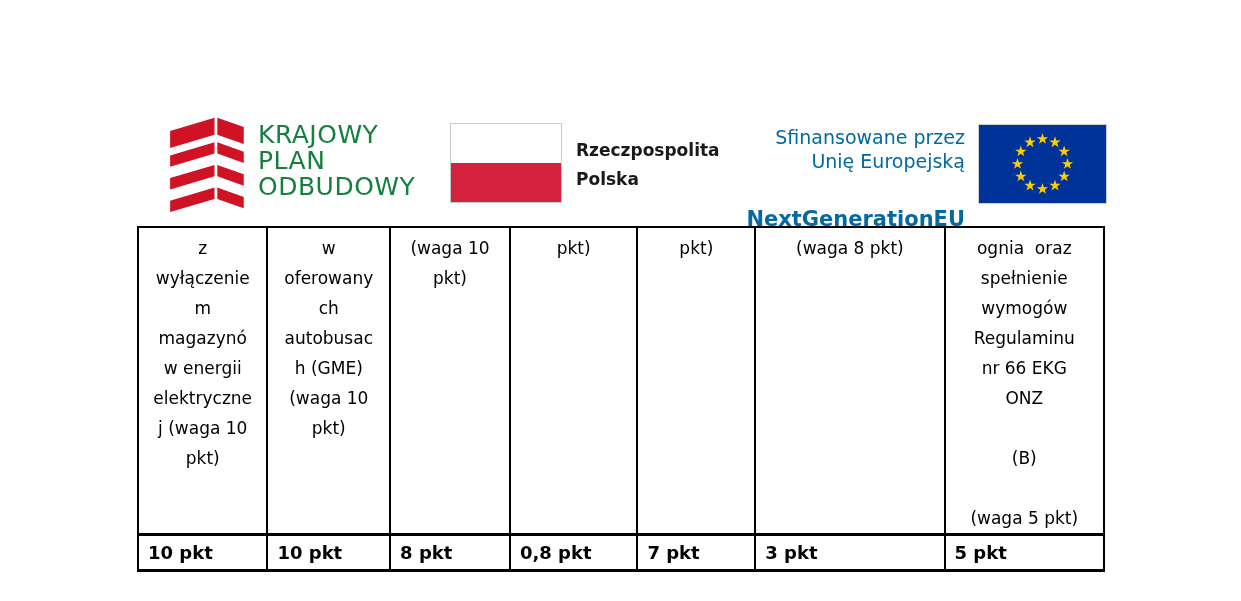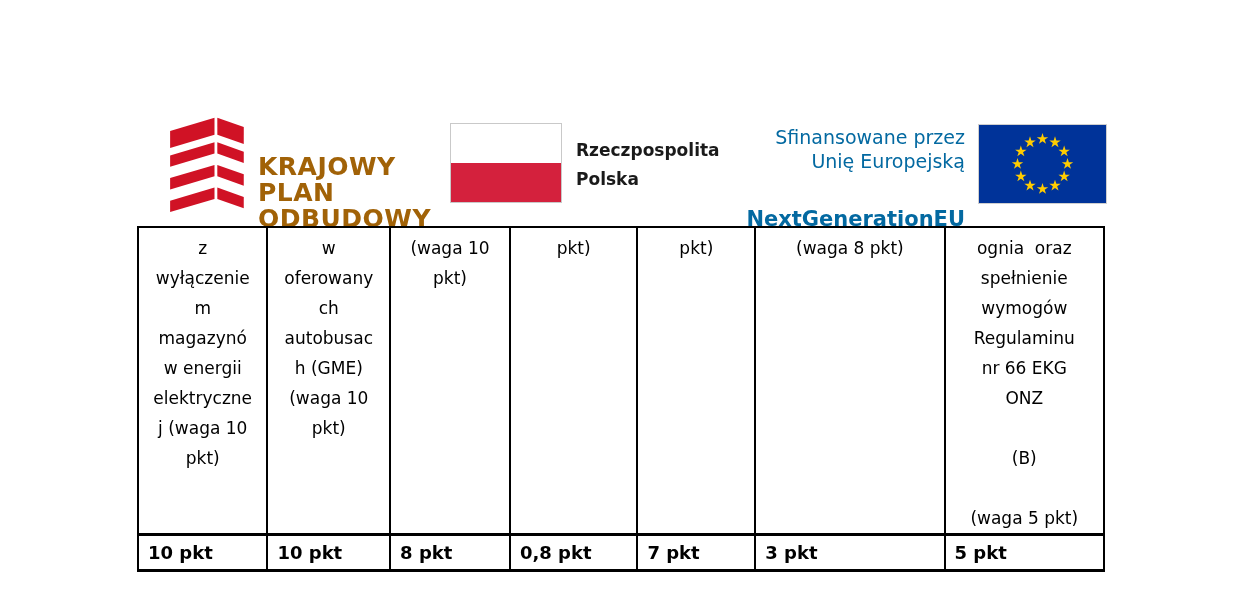--- a/index.html
+++ b/index.html
@@ -9,22 +9,22 @@
     background:#ffffff;
     font-family:"DejaVu Sans","Liberation Sans",sans-serif;
     color:#000;
     overflow:hidden;
   }
 
   
   .kpo-icon{position:absolute;left:160px;top:112px;width:92px;height:102px;}
   .kpo-text{
     position:absolute;left:258px;top:122px;
-    font-size:25px;font-weight:bold;line-height:26px;
-    color:#a16207;white-space:pre-line;letter-spacing:.5px;margin-top:32px;
+    font-size:25px;font-weight:normal;line-height:26px;
+    color:#15803d;white-space:pre-line;letter-spacing:.5px;
   }
 
   .pl-flag{
     position:absolute;left:450px;top:123px;width:112px;height:80px;
     border:1px solid #c9c9c9;box-sizing:border-box;
   }
   .pl-flag .half{width:100%;height:50%;}
   .pl-text{
     position:absolute;left:576px;top:136px;
     font-size:17px;font-weight:700;line-height:29px;

